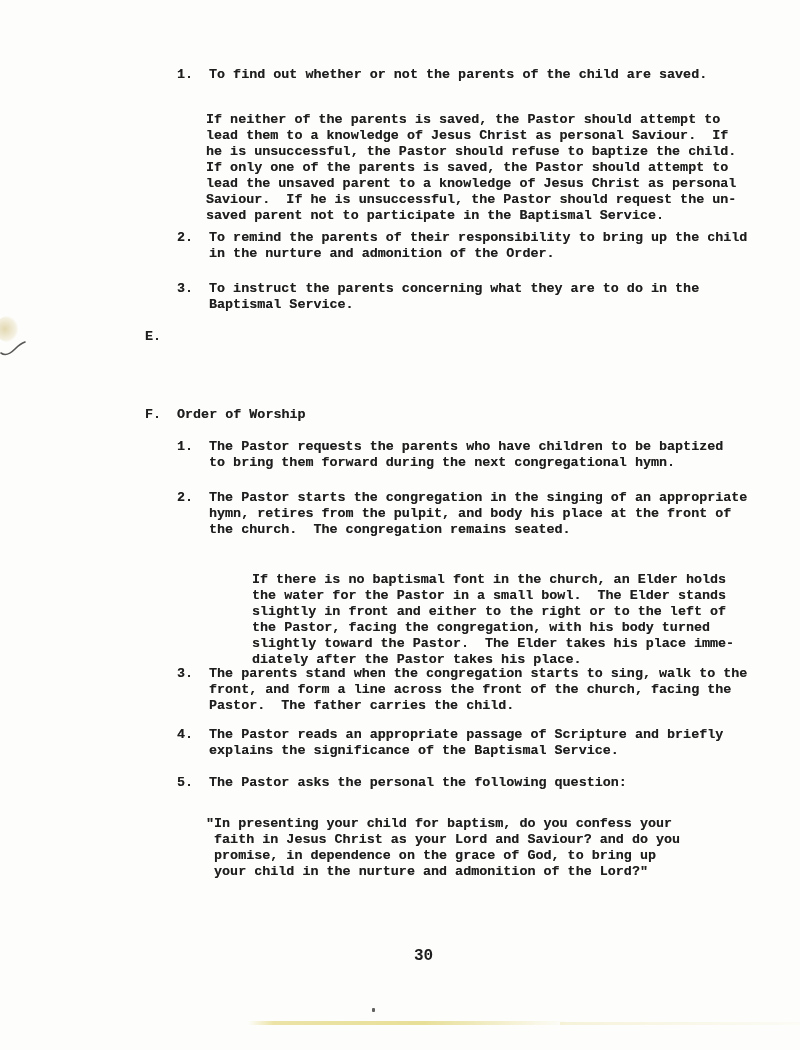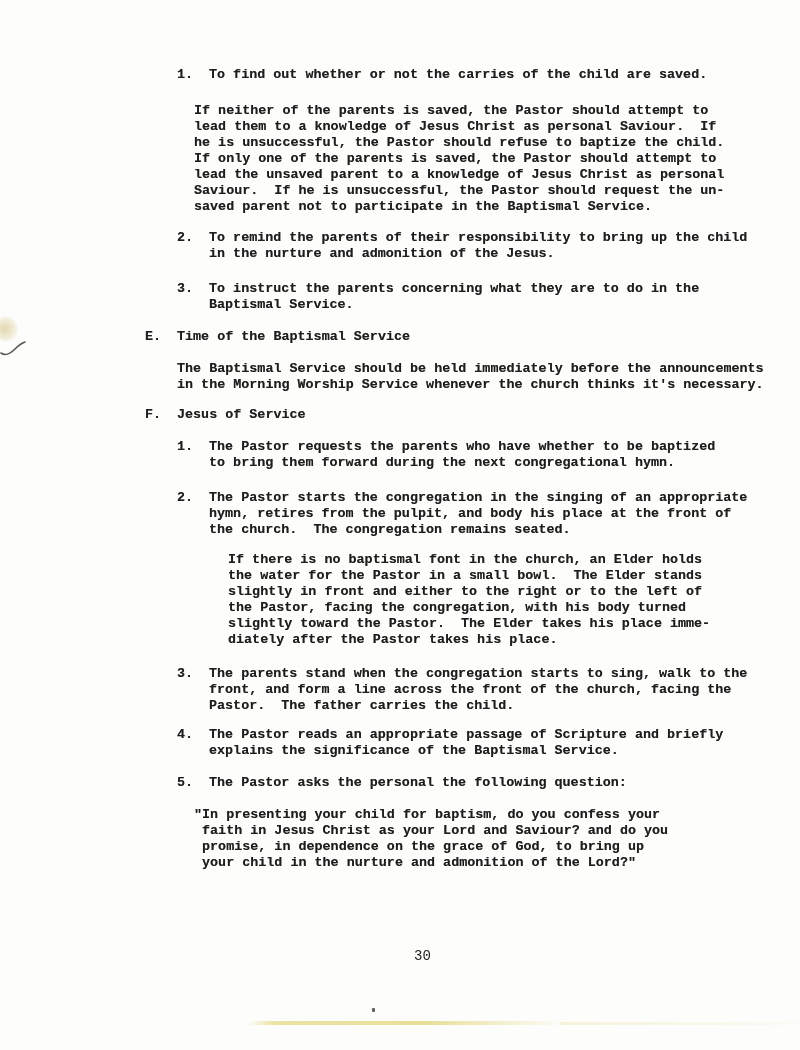--- a/index.html
+++ b/index.html
@@ -13,26 +13,26 @@
     position:absolute;
     color:var(--ink,#1e1e1e);
     font-size:13.4px;line-height:16px;font-weight:700;
     white-space:pre;
     text-shadow:0 0 0.5px rgba(20,20,20,0.55);
   }
   .item{display:flex;left:177px;}
   .item .num{width:32px;flex:0 0 32px;}
   .section{display:flex;left:145px;}
   .section .letter{width:32px;flex:0 0 32px;}
-  .para{left:194px;}
+  .para{left:206px;margin-top:9px;}
   .para-wide{left:177px;}
-  .para-inner{left:228px;}
+  .para-inner{left:252px;margin-top:20px;}
   .page-number{
     position:absolute;top:948px;left:414px;
-    color:var(--ink,#222);font-size:14px;font-weight:400;line-height:16px;
+    color:var(--ink,#222);font-size:16px;font-weight:700;line-height:16px;
   }
   
   .stain{
     position:absolute;left:-4px;top:316px;width:22px;height:26px;
     background:radial-gradient(ellipse at 40% 50%, rgba(205,185,115,0.55), rgba(205,185,115,0.18) 60%, rgba(205,185,115,0) 75%);
     border-radius:50%;
   }
   .pen-mark{position:absolute;left:0px;top:340px;}
   .bottom-streak{
     position:absolute;left:248px;top:1021px;width:320px;height:4px;
@@ -48,59 +48,56 @@
     background:#3a3a3a;border-radius:1px;opacity:0.8;
   }
 </style>
 </head>
 <body>
 
 <div class="page">
 
   <div class="block item" style="top:67px">
     <span class="num">1.</span>
-    <div>To find out whether or not the carries of the child are saved.</div>
+    <div>To find out whether or not the parents of the child are saved.</div>
   </div>
 
   <div class="block para" style="top:103px">If neither of the parents is saved, the Pastor should attempt to
 lead them to a knowledge of Jesus Christ as personal Saviour.  If
 he is unsuccessful, the Pastor should refuse to baptize the child.
 If only one of the parents is saved, the Pastor should attempt to
 lead the unsaved parent to a knowledge of Jesus Christ as personal
 Saviour.  If he is unsuccessful, the Pastor should request the un-
 saved parent not to participate in the Baptismal Service.</div>
 
   <div class="block item" style="top:230px">
     <span class="num">2.</span>
     <div>To remind the parents of their responsibility to bring up the child
-in the nurture and admonition of the Jesus.</div>
+in the nurture and admonition of the Order.</div>
   </div>
 
   <div class="block item" style="top:281px">
     <span class="num">3.</span>
     <div>To instruct the parents concerning what they are to do in the
 Baptismal Service.</div>
   </div>
 
   <div class="block section" style="top:329px">
     <span class="letter">E.</span>
-    <div>Time of the Baptismal Service</div>
   </div>
 
-  <div class="block para-wide" style="top:361px">The Baptismal Service should be held immediately before the announcements
-in the Morning Worship Service whenever the church thinks it's necessary.</div>
 
   <div class="block section" style="top:407px">
     <span class="letter">F.</span>
-    <div>Jesus of Service</div>
+    <div>Order of Worship</div>
   </div>
 
   <div class="block item" style="top:439px">
     <span class="num">1.</span>
-    <div>The Pastor requests the parents who have whether to be baptized
+    <div>The Pastor requests the parents who have children to be baptized
 to bring them forward during the next congregational hymn.</div>
   </div>
 
   <div class="block item" style="top:490px">
     <span class="num">2.</span>
     <div>The Pastor starts the congregation in the singing of an appropriate
 hymn, retires from the pulpit, and body his place at the front of
 the church.  The congregation remains seated.</div>
   </div>
 

